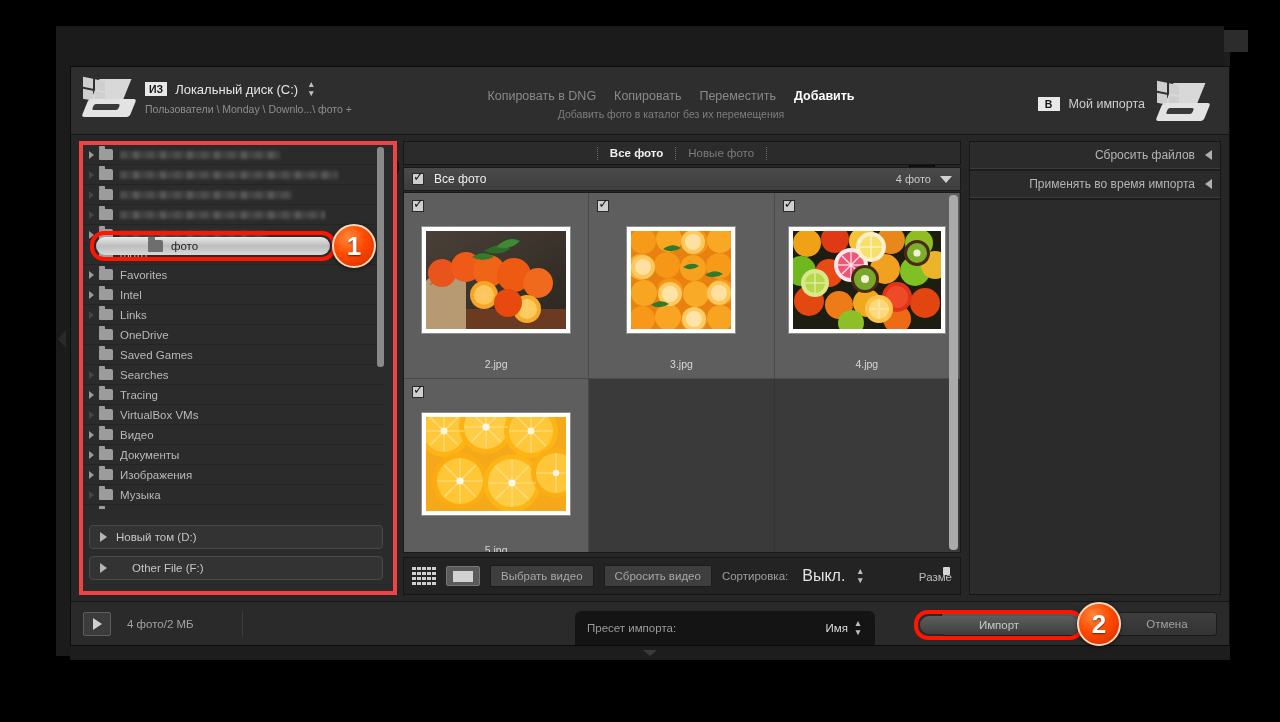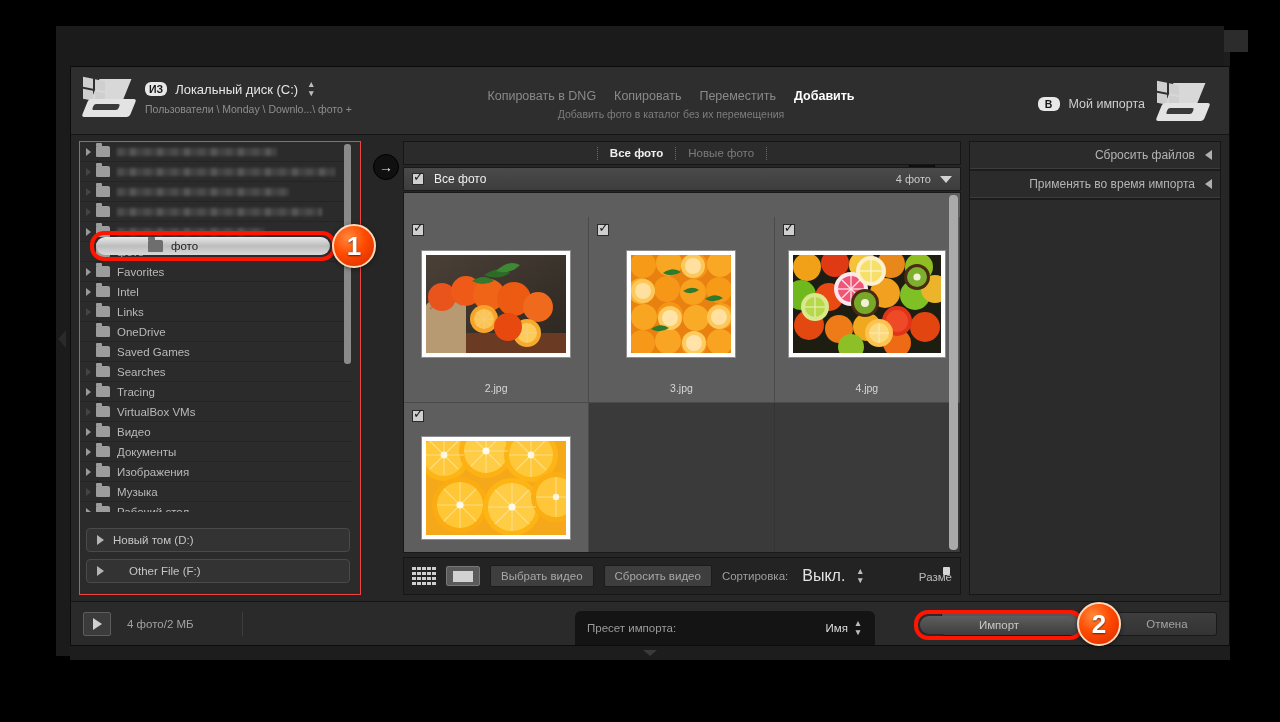--- a/index.html
+++ b/index.html
@@ -82,21 +82,21 @@
   .drive-ico .slot {
     position: absolute; left: 12px; top: 27px; width: 26px; height: 6px;
     background: #3a3a3a; border-radius: 2px; transform: skewX(-22deg);
   }
   .src-text { padding-top: 3px; }
   .src-row1 { display: flex; align-items: center; gap: 8px; }
   .badge {
     display: inline-block; min-width: 22px; padding: 1px 4px;
     background: #e8e8e8; color: #161616;
     font-size: 10.5px; font-weight: bold; text-align: center;
-    border-radius: 6px;
+    border-radius: 0;
   }
   .src-name { font-size: 13px; color: #e6e6e6; }
   .spin { display: inline-block; width: 10px; text-align: center; color: #bdbdbd; font-size: 9px; line-height: 1; }
   .spin b { display: block; }
   .src-path { margin-top: 5px; font-size: 10.5px; color: #8e8e8e; }
 
   .arrow-circle {
     position: absolute; width: 26px; height: 26px; border-radius: 50%;
     background: #101010; border: 1px solid #000;
     display: flex; align-items: center; justify-content: center;
@@ -116,22 +116,22 @@
   .dest-block {
     position: absolute; right: 10px; top: 14px; display: flex; align-items: center;
   }
   .dest-text { display: flex; align-items: center; gap: 9px; margin-right: 10px; }
   .dest-name { font-size: 12.5px; color: #cfcfcf; }
 
   
   .body { position: absolute; left: 0; top: 68px; width: 100%; bottom: 44px; }
 
   .col-left {
-    position: absolute; left: 8px; top: 6px; width: 282px; bottom: 6px;
-    background: #2b2b2b; border: 1px solid #ef4444;
+    position: absolute; left: 8px; top: 6px; width: 318px; bottom: 6px;
+    background: #2b2b2b; border: 4px solid #ef4444;
     overflow: hidden;
     padding-left: 17px;
   }
   .tree { position: absolute; left: 0; top: 0; right: 8px; bottom: 82px; overflow: hidden; }
   .trow {
     position: relative; height: 20px; display: flex; align-items: center;
     border-bottom: 1px solid #242424;
     font-size: 11.5px; color: #b9b9b9;
   }
   .tw { width: 16px; text-align: center; }
@@ -204,21 +204,21 @@
   .grid-hdr .cnt { margin-left: auto; font-size: 11px; color: #cacaca; }
   .grid-hdr .dn {
     margin-left: 9px; width: 0; height: 0;
     border-left: 6px solid transparent; border-right: 6px solid transparent;
     border-top: 7px solid #d2d2d2;
   }
   .grid-area {
     position: absolute; left: 0; top: 51px; right: 0; bottom: 42px;
     background: #5e5e5e; border: 1px solid #191919; overflow: hidden;
   }
-  .cells { display: grid; grid-template-columns: repeat(3, 1fr); margin-top: 24px; }
+  .cells { display: grid; grid-template-columns: repeat(3, 1fr); }
   .cell {
     position: relative; height: 186px;
     border-right: 1px solid #4a4a4a; border-bottom: 1px solid #4a4a4a;
     background: #5e5e5e;
     display: flex; flex-direction: column; align-items: center;
   }
   .cell.empty { background: #3a3a3a; border-right-color: #343434; border-bottom-color: #343434; }
   .cell .cc { position: absolute; left: 8px; top: 7px; }
   .thumb {
     margin-top: 34px; background: #fff; padding: 4px;

